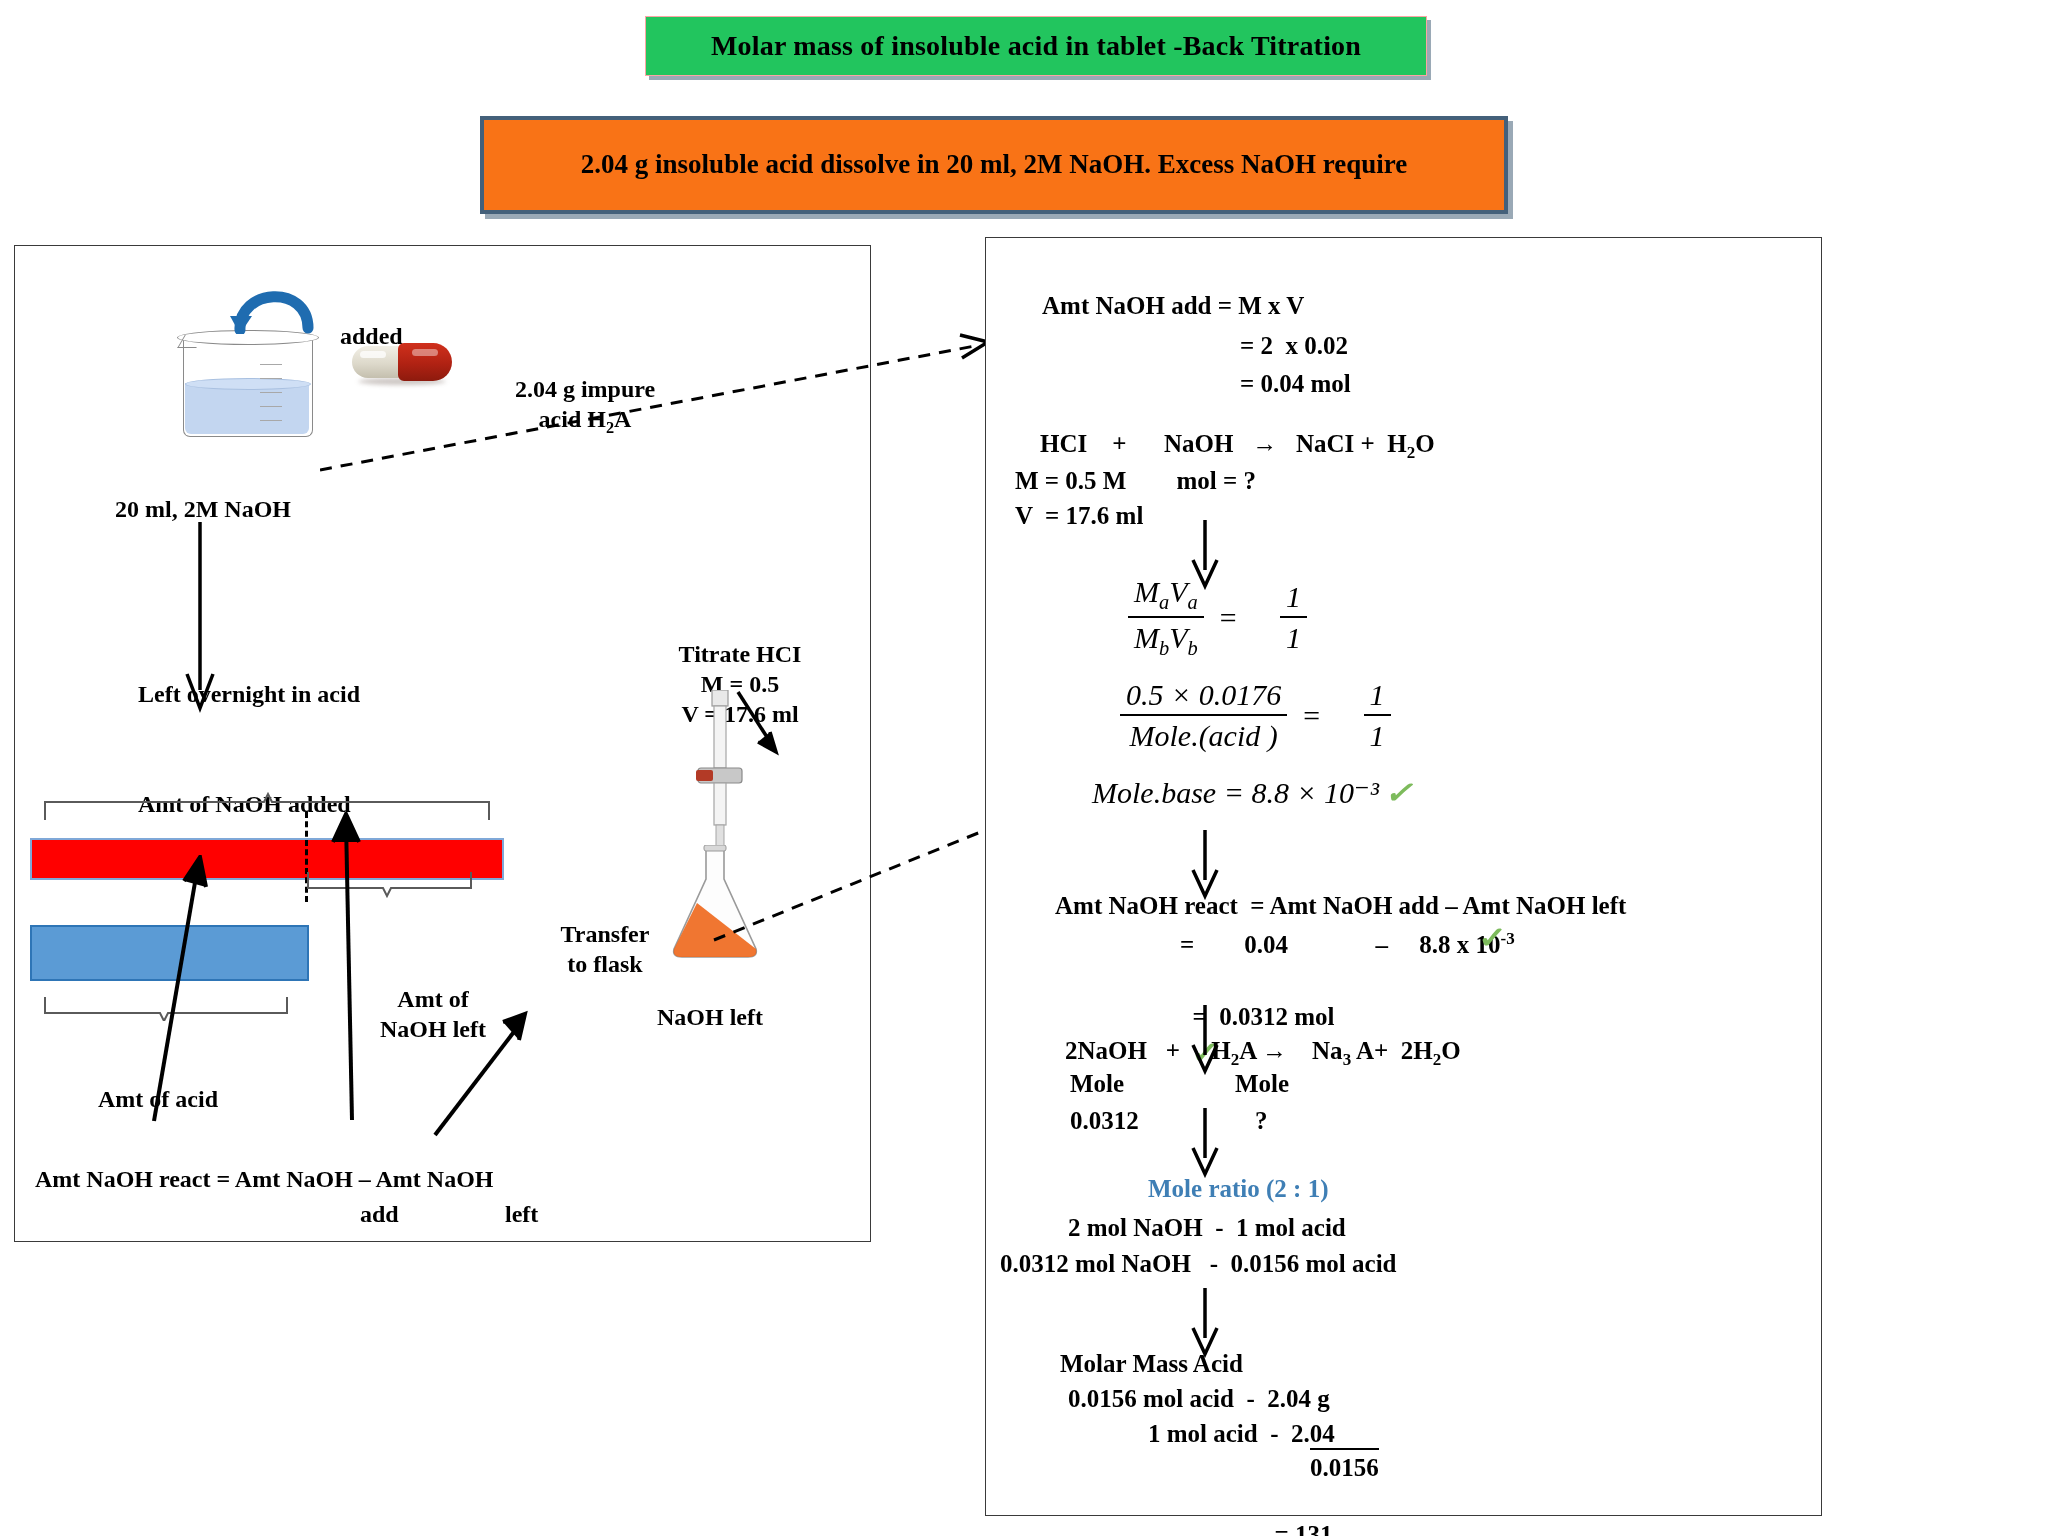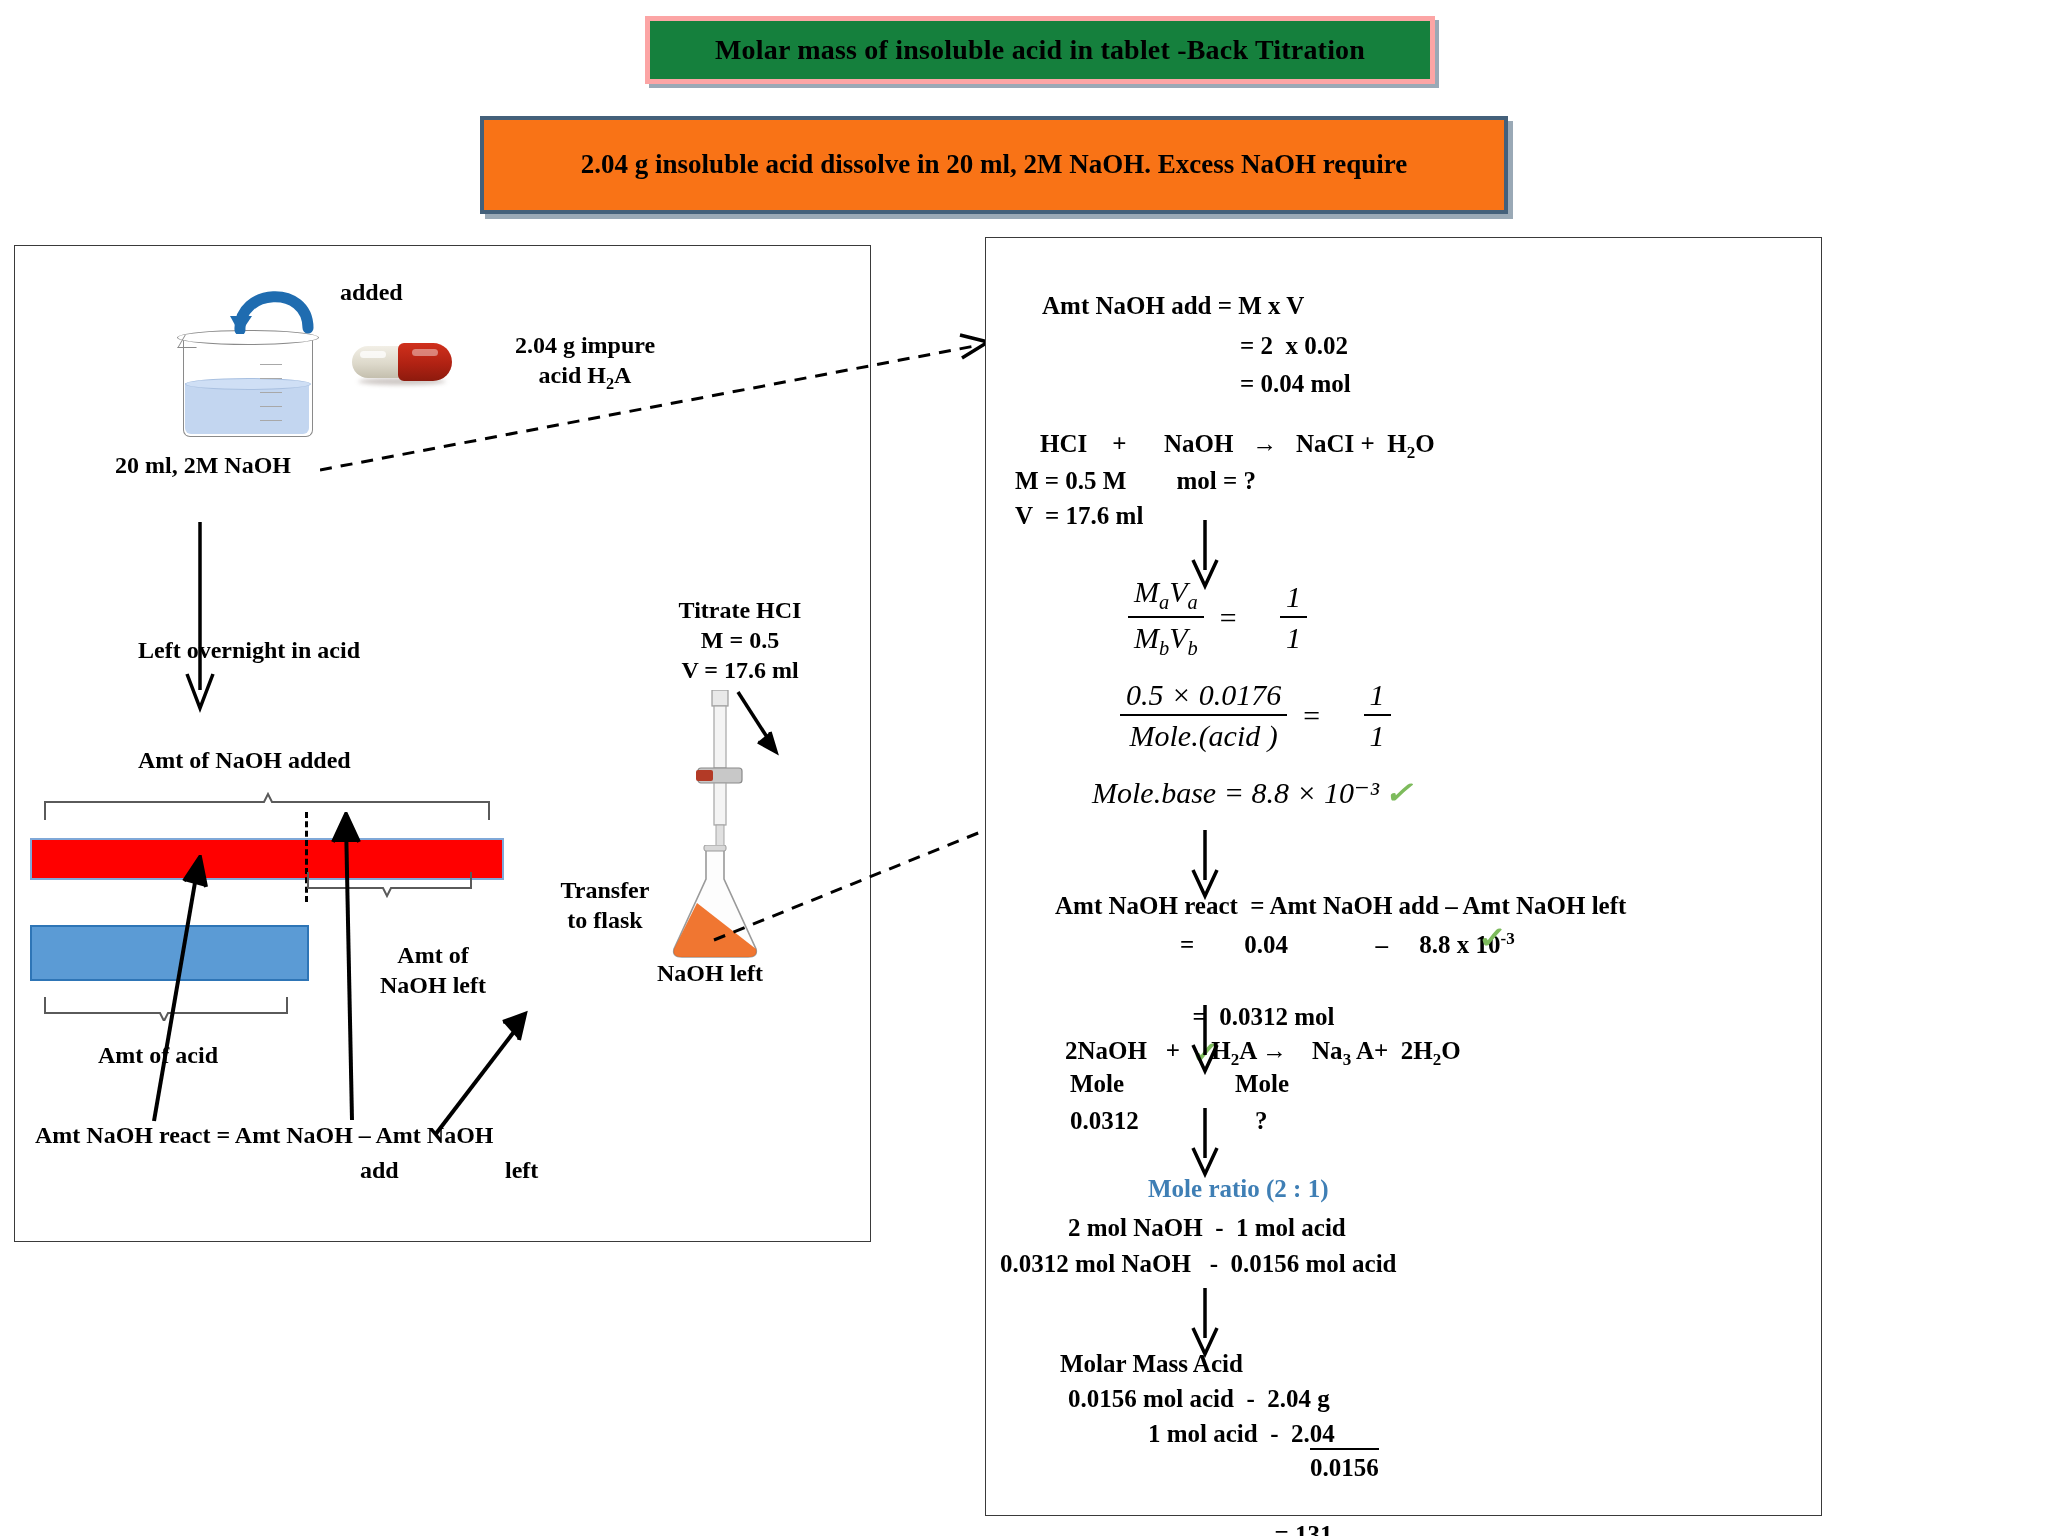--- a/index.html
+++ b/index.html
@@ -7,21 +7,21 @@
     width:2048px;height:1536px;
     background:#ffffff;
     font-family:"Liberation Serif","DejaVu Serif",serif;
     position:relative;overflow:hidden;
   }
   .abs{position:absolute;}
 
   
   .titlebox{
     left:645px;top:16px;width:780px;height:58px;
-    border:5px solid #fca5a5;background:#15803d;
+    border:1px solid #fca5a5;background:#22c55e;
     box-shadow:4px 4px 0 #9aa9b6;
     display:flex;align-items:center;justify-content:center;
   }
   .titlebox .t{font-size:28px;font-weight:bold;color:#000;letter-spacing:.2px;}
 
   .problembox{
     left:480px;top:108px;width:1020px;height:90px;
     border:4px solid #44607a;background:#f97316;
     box-shadow:5px 5px 0 #9aa9b6;
     display:flex;flex-direction:column;align-items:center;justify-content:center;margin-top:8px;
@@ -80,21 +80,21 @@
   
   .redbar{left:30px;top:838px;width:470px;height:38px;background:#ff0000;border:2px solid #7fa8d8;}
   .bluebar{left:30px;top:925px;width:275px;height:52px;background:#5b9bd5;border:2px solid #2e75b6;}
   .dashdot{left:305px;top:812px;width:0;height:90px;border-left:3px dashed #000;}
 
   
   .burette{left:690px;top:690px;width:60px;height:175px;}
   .flaskwrap{left:660px;top:845px;width:110px;height:115px;}
 
   
-  .lbl{font-size:24px;font-weight:bold;color:#000;line-height:1.25;}
+  .lbl{font-size:24px;font-weight:bold;color:#000;line-height:1.25;margin-top:44px;}
   .ctr{text-align:center;}
   sub{font-size:.68em;}
   sup{font-size:.68em;}
 
   
   .rt{font-size:25px;font-weight:bold;color:#000;line-height:1.3;white-space:pre;}
 
   
   .frac{display:inline-block;text-align:center;vertical-align:middle;margin-left:28px;}
   .frac .num{border-bottom:2px solid #000;padding:0 6px 2px 6px;display:block;}

